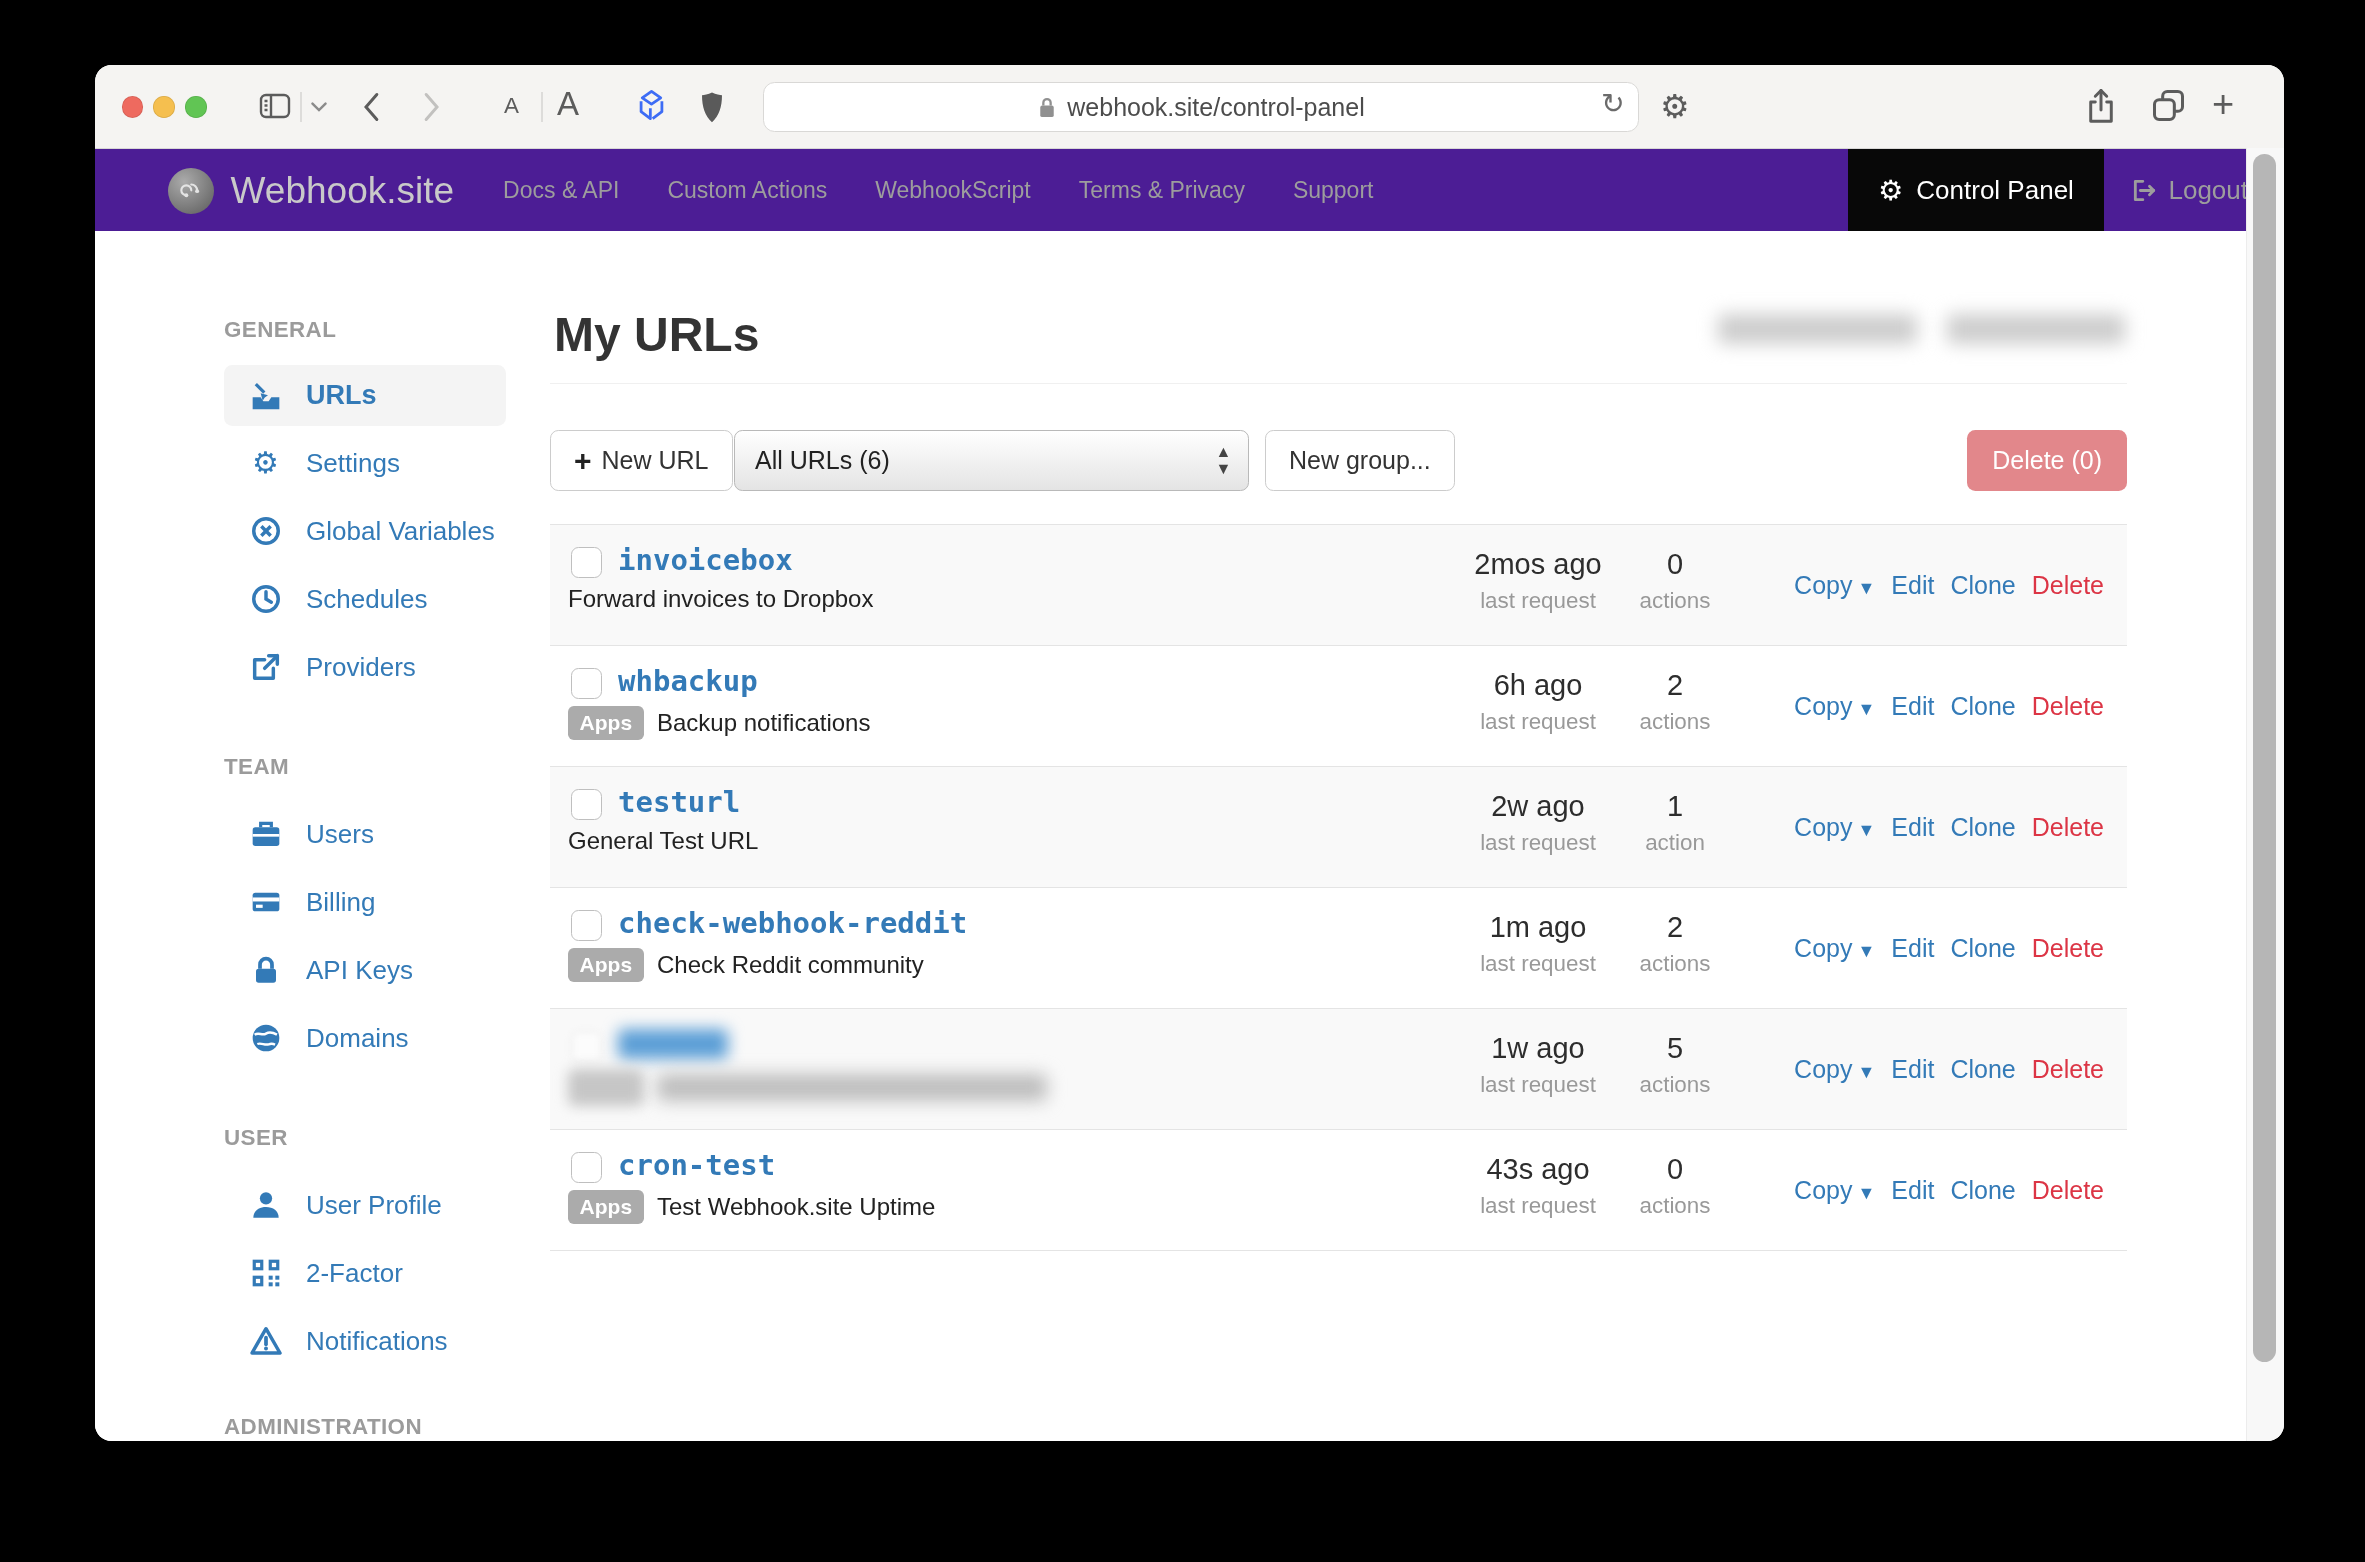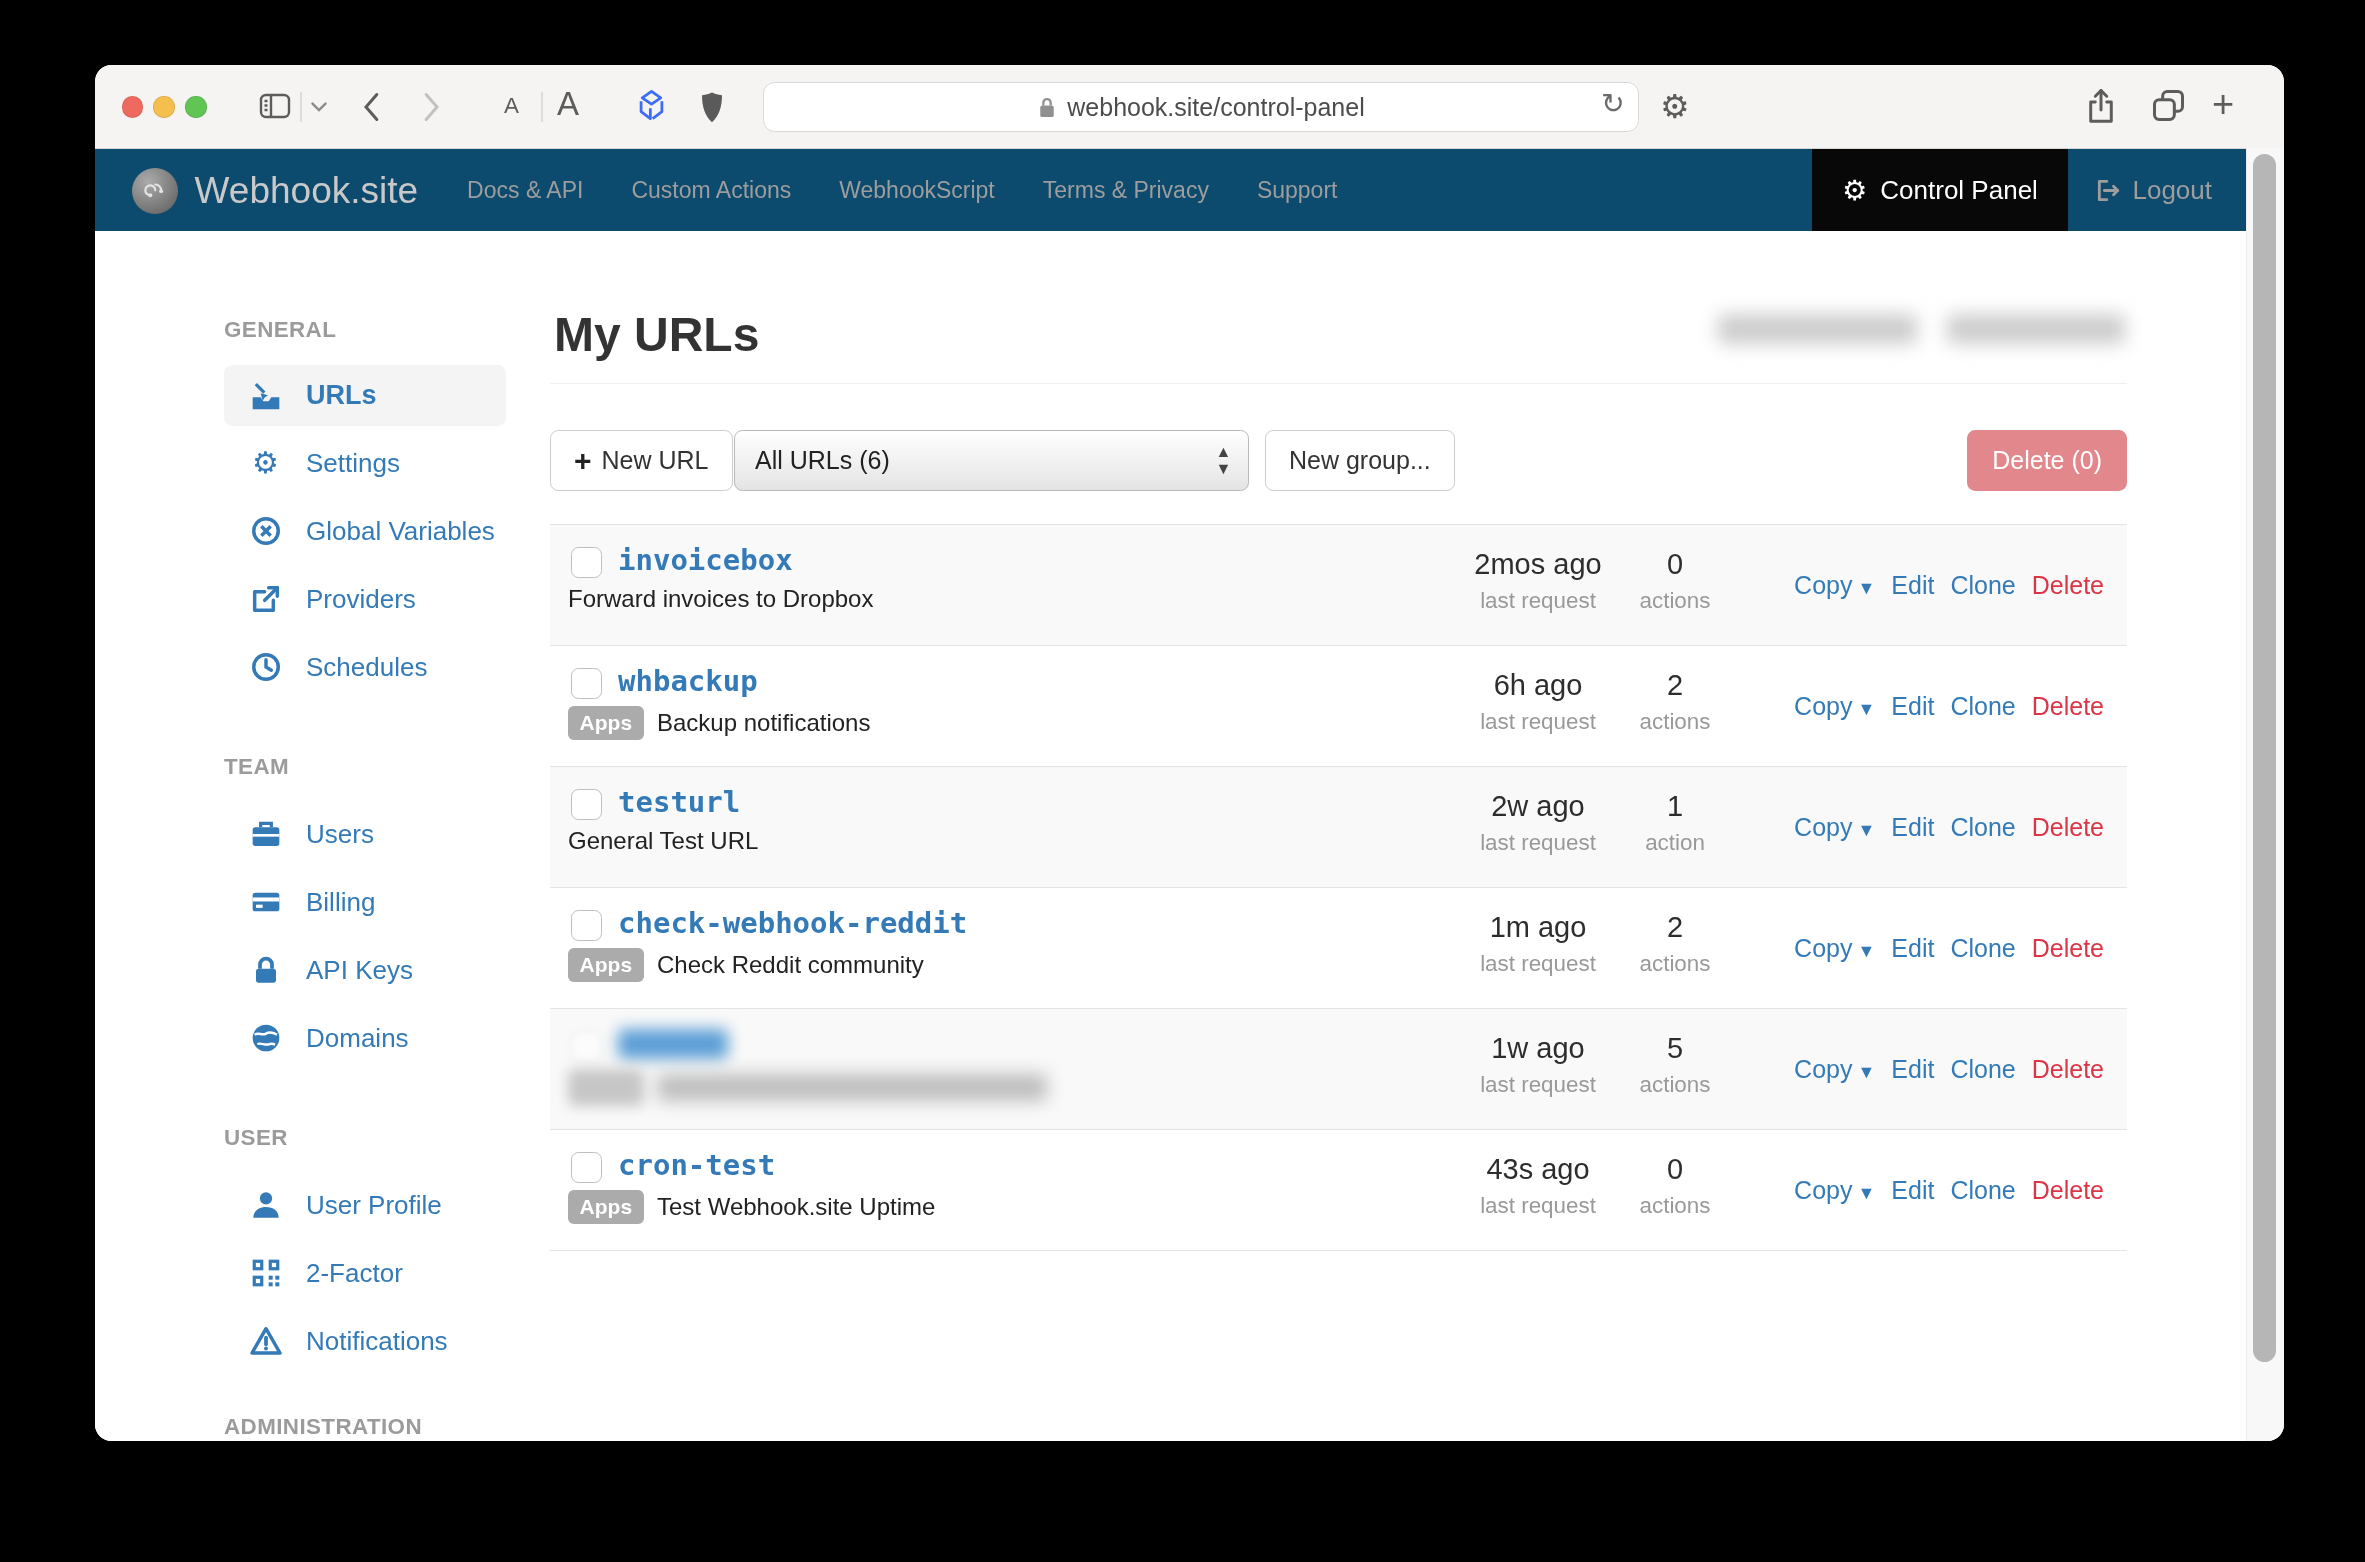--- a/index.html
+++ b/index.html
@@ -13,21 +13,21 @@
   .tl.yellow{left:58px;background:#f5bf4f;}
   .tl.green{left:90px;background:#61c554;}
   .cicon{position:absolute;color:#5c5c5c;}
   .vdiv{position:absolute;top:26.6px;width:1.7px;height:30px;background:#dddcda;}
   .atxt{font-weight:400;color:#5c5c5c;}
   .urlbar{position:absolute;left:668px;top:17.4px;width:874px;height:48px;background:#fff;
     border:1.7px solid #d9d8d6;border-radius:11.6px;display:flex;align-items:center;justify-content:center;gap:10px;}
   .urltext{font-size:25px;color:#4c4c4c;}
   .refresh{position:absolute;right:13.3px;top:3.3px;font-size:28px;color:#6b6b6b;}
   
-  .navbar{display:flex;align-items:center;height:83px;background:#0c4a6e;width:2152px;}
+  .navbar{display:flex;align-items:center;height:83px;background:#4c1d95;width:2152px;padding-left:36px;}
   .brand{display:flex;align-items:center;gap:16.6px;margin-left:37px;}
   .logo{width:46px;height:46px;border-radius:50%;background:radial-gradient(circle at 35% 30%,#ababab,#5a5a5a);
     display:flex;align-items:center;justify-content:center;}
   .brandname{font-size:37px;color:#c9c9c9;}
   .navlinks{display:flex;margin-left:25px;}
   .navlink{padding:0 24px;font-size:23px;color:#9d9d9d;cursor:default;}
   .navright{margin-left:auto;display:flex;height:100%;}
   .cp{background:#080808;display:flex;align-items:center;gap:13.3px;padding:0 30px;color:#fff;font-size:26px;}
   .cp .gear{font-size:28px;}
   .logout{display:flex;align-items:center;gap:11.6px;padding:0 35px 0 28px;color:#9d9d9d;font-size:26px;}
@@ -250,39 +250,39 @@
                   <circle cx="12" cy="12" r="9.2"></circle>
                   <path d="M8.5 8.5l7 7M15.5 8.5l-7 7"></path>
                 </g>
               </svg>
             </span>
           <span class="lbl">Global Variables</span>
         </div>
         <div class="side-item">
           <span class="sic">
             <svg width="32" height="32" viewBox="0 0 24 24">
+                <g stroke="#337ab7" fill="none" stroke-width="2.6">
+                  <circle cx="12" cy="12" r="9.2"></circle>
+                  <path d="M12 6.5V12l4 2.4" stroke-linecap="round"></path>
+                </g>
+              </svg>
+            </span>
+          <span class="lbl">Schedules</span>
+        </div>
+        <div class="side-item">
+          <span class="sic">
+            <svg width="32" height="32" viewBox="0 0 24 24">
                 <g stroke="#337ab7" fill="none" stroke-width="2.6" stroke-linecap="round" stroke-linejoin="round">
                   <path d="M14 3.5h6.5V10"></path>
                   <path d="M20.5 3.5L11 13"></path>
                   <path d="M17.5 13v7.5H3.5V6.5H11"></path>
                 </g>
               </svg>
             </span>
           <span class="lbl">Providers</span>
-        </div>
-        <div class="side-item">
-          <span class="sic">
-            <svg width="32" height="32" viewBox="0 0 24 24">
-                <g stroke="#337ab7" fill="none" stroke-width="2.6">
-                  <circle cx="12" cy="12" r="9.2"></circle>
-                  <path d="M12 6.5V12l4 2.4" stroke-linecap="round"></path>
-                </g>
-              </svg>
-            </span>
-          <span class="lbl">Schedules</span>
         </div>
       </div>
 
       <div class="side-heading">TEAM</div>
       <div class="side-items">
         <div class="side-item">
           <span class="sic">
             <svg width="32" height="32" viewBox="0 0 24 24">
                 <path d="M8 7V4h8v3" fill="none" stroke="#337ab7" stroke-width="2.4"></path>
                 <rect x="2" y="7" width="20" height="14" rx="2" fill="#337ab7"></rect>

